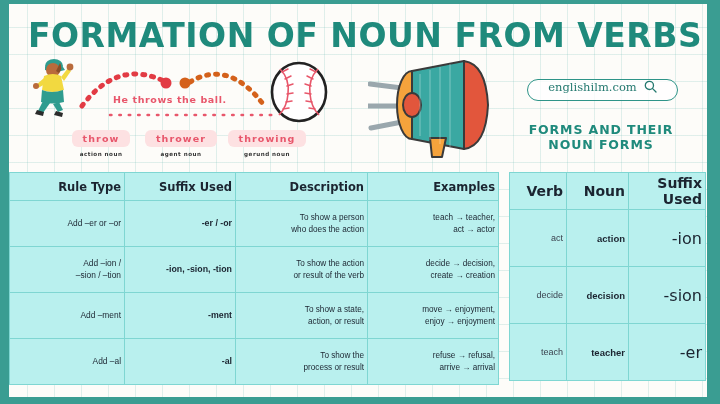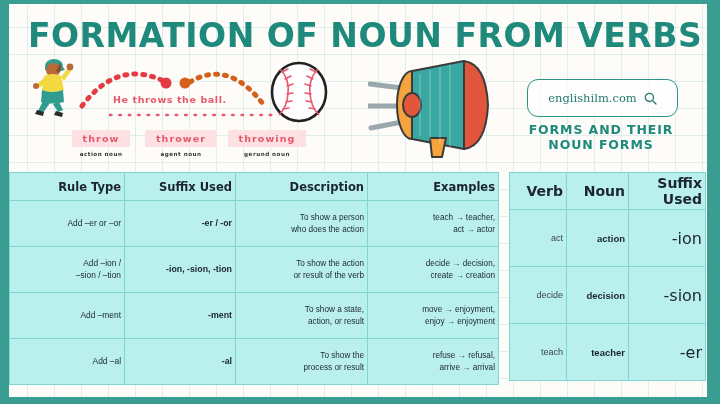--- a/index.html
+++ b/index.html
@@ -58,21 +58,21 @@
 
   
   .chip {
     position: absolute; top: 130px;
     height: 17px; line-height: 17px;
     background: #fde1e2;
     color: #e8566b;
     font-size: 9.5px; font-weight: 700;
     letter-spacing: 1.1px;
     text-align: center;
-    border-radius: 1px;
+    border-radius: 6px;
     font-family: "DejaVu Sans", sans-serif;
     white-space: nowrap;
   }
   .chip.c1 { left: 72px;  width: 58px; }
   .chip.c2 { left: 145px; width: 72px; }
   .chip.c3 { left: 228px; width: 78px; }
 
   .sublabel {
     position: absolute; top: 151px;
     font-size: 5.6px; font-weight: 700;
@@ -87,24 +87,24 @@
 
   
   .baseball { position: absolute; left: 268px; top: 60px; width: 62px; height: 64px; }
 
   
   .megaphone { position: absolute; left: 368px; top: 58px; width: 130px; height: 100px; }
 
   
   .badge {
     position: absolute; left: 527px; top: 79px;
-    width: 151px; height: 38px;
+    width: 151px; height: 22px;
     border: 1.6px solid #2e9488;
     border-radius: 11px;
-    display: flex; align-items: center; justify-content: center; gap: 7px;
+    display: flex; align-items: flex-start; justify-content: center; gap: 7px;
     background: rgba(255,255,255,0.75);
   }
   .badge-text {
     font-size: 11.5px; color: #24796f; font-weight: 400;
     font-family: "DejaVu Serif", serif;
     white-space: nowrap;
   }
   .badge svg { display: block; }
 
   .subhead {

